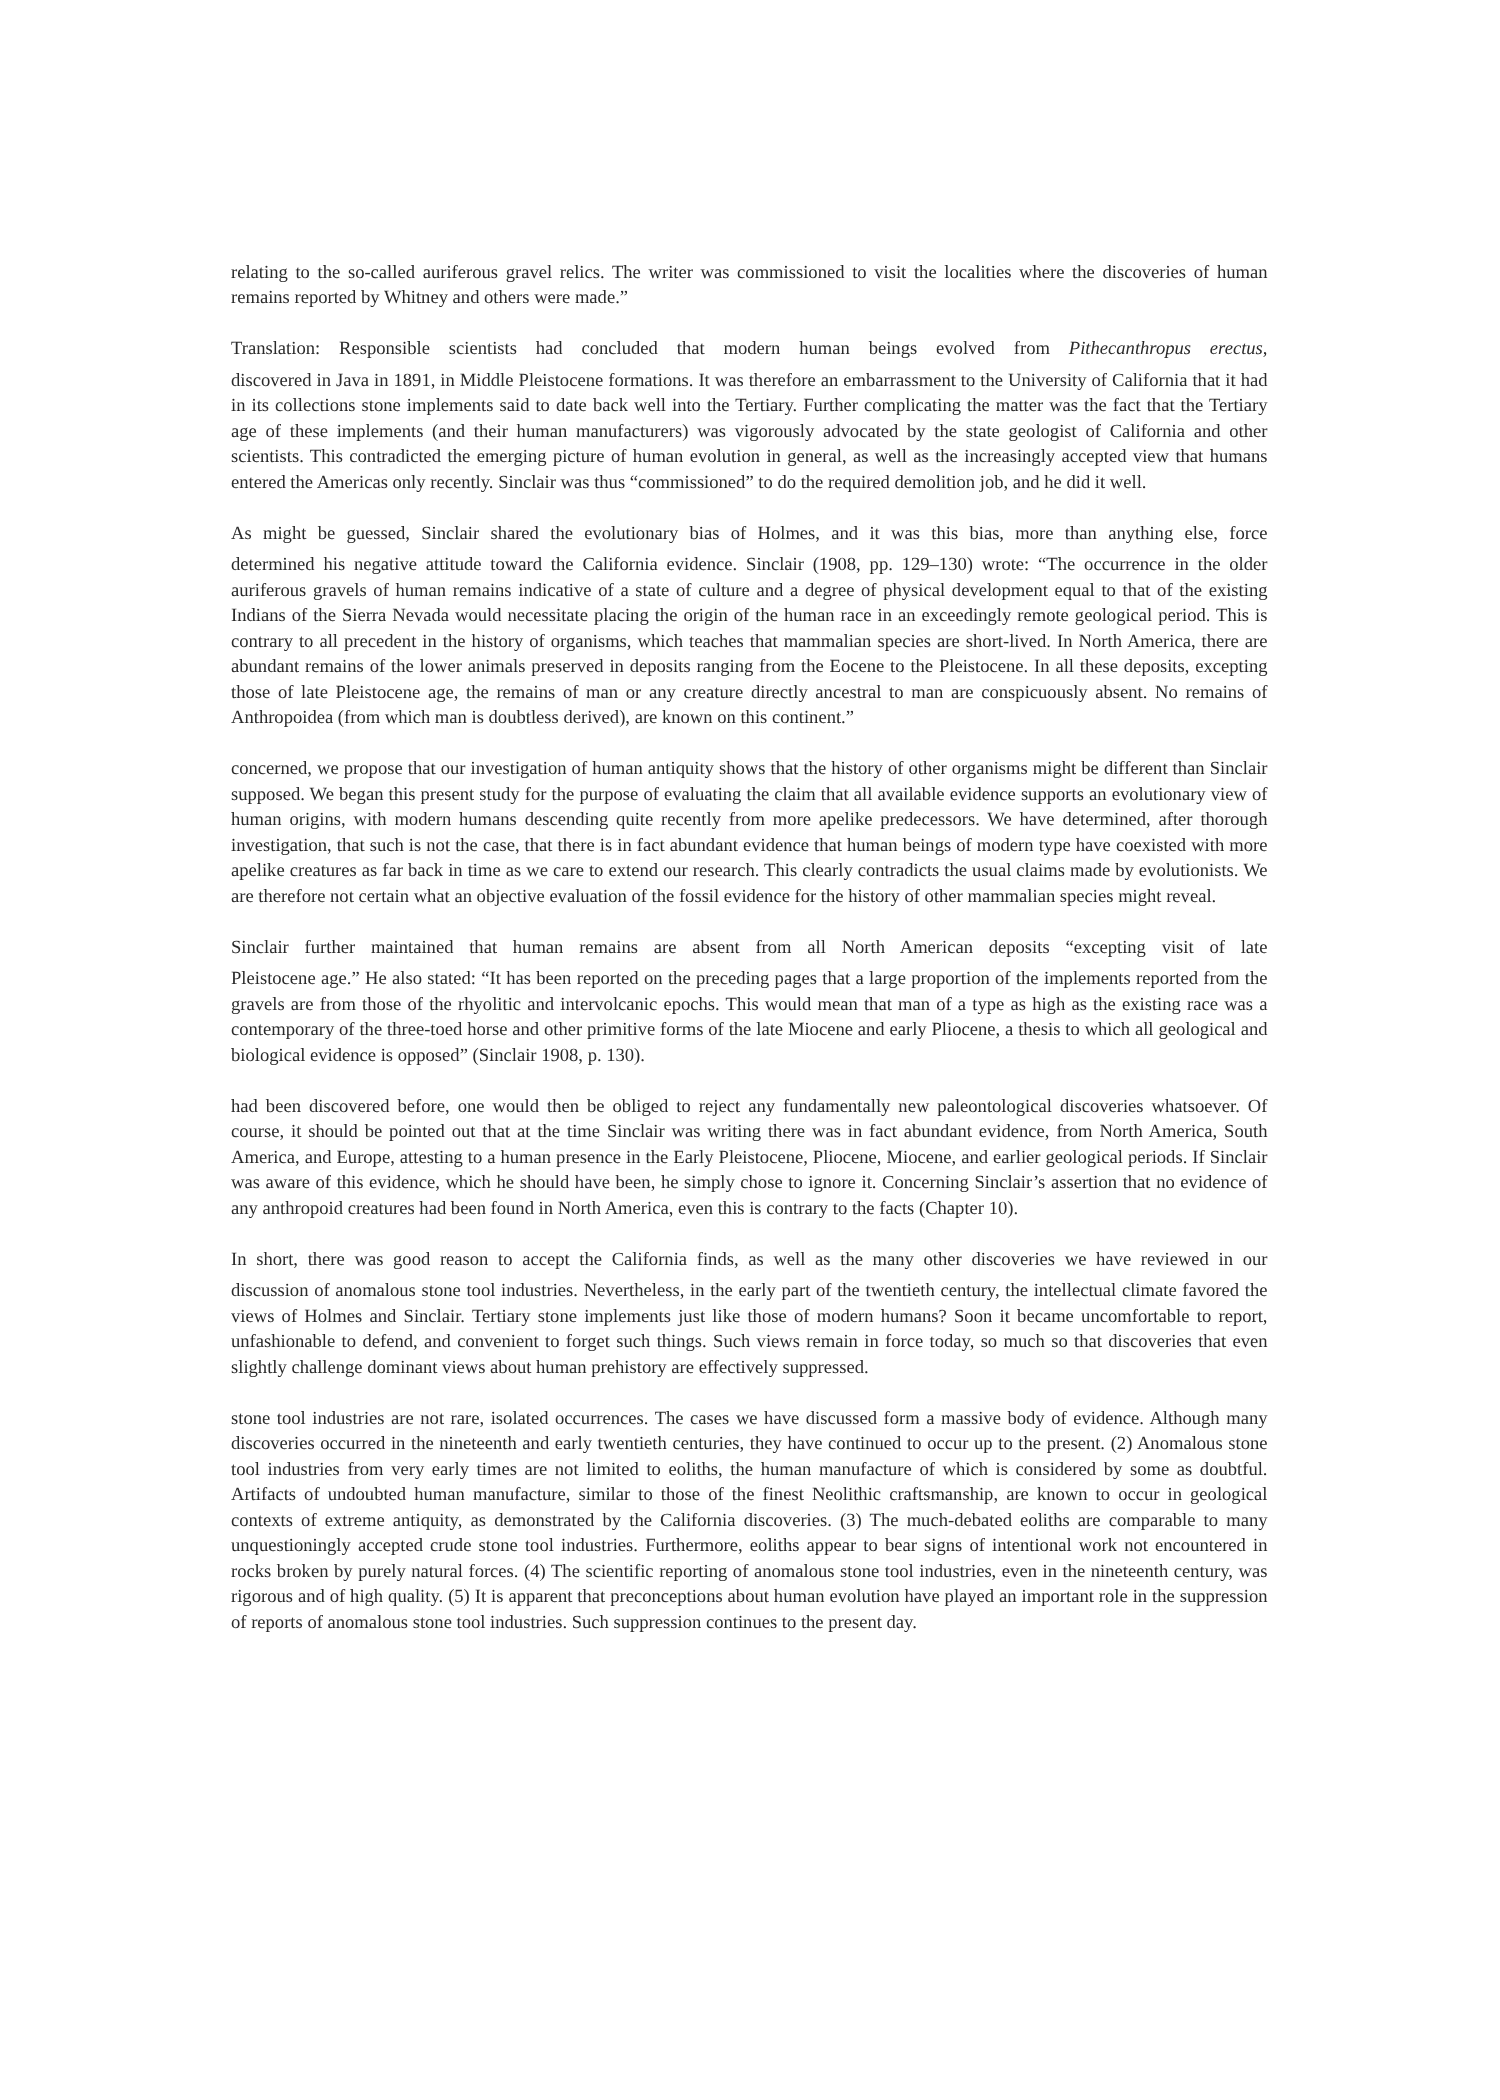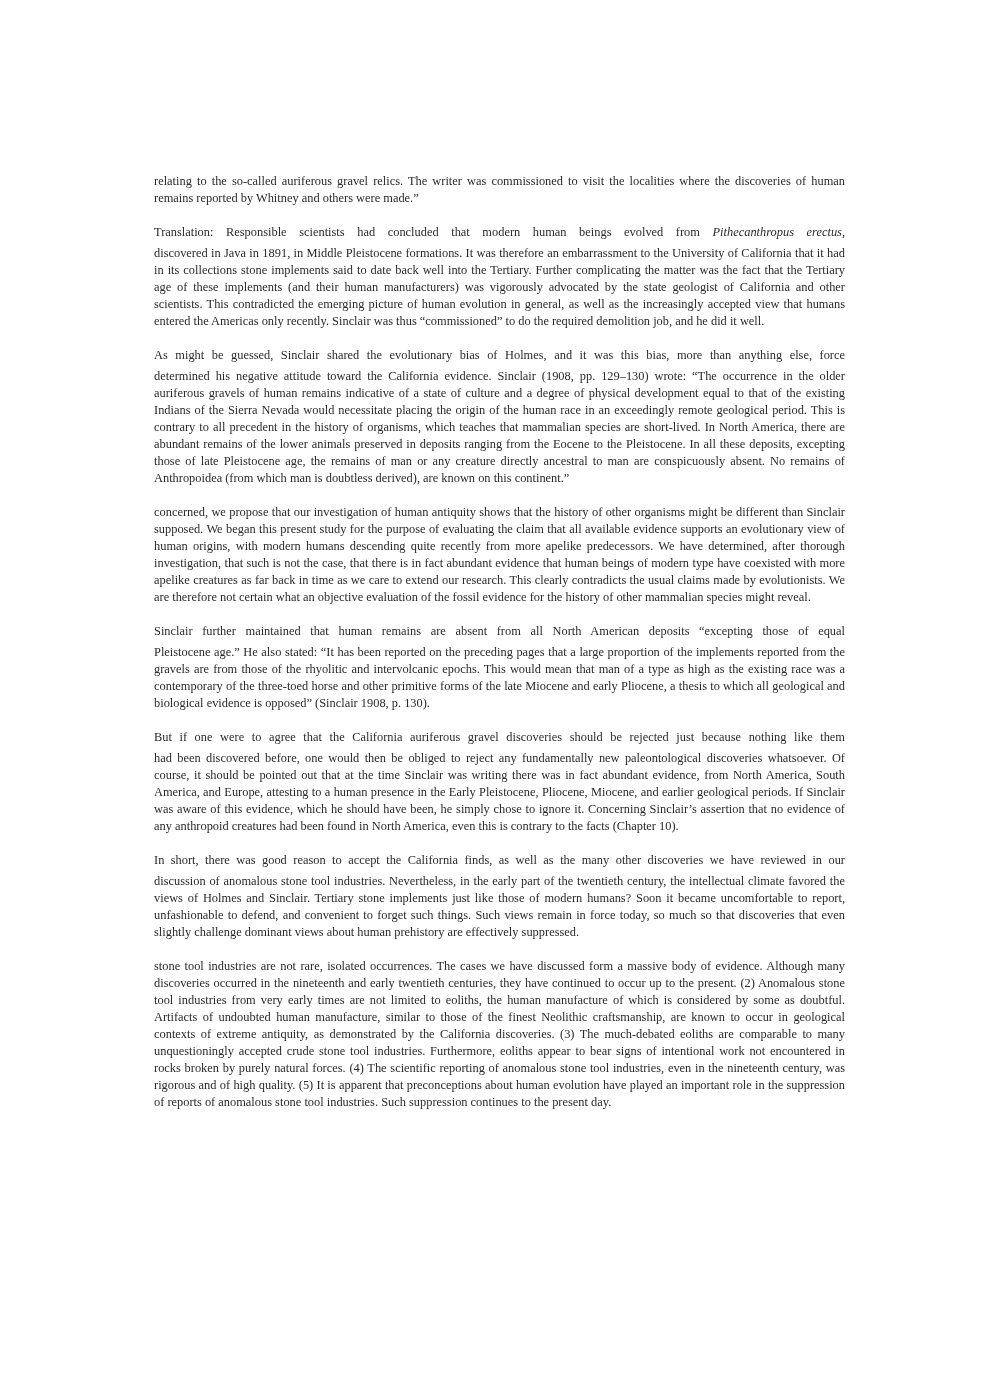--- a/index.html
+++ b/index.html
@@ -56,26 +56,25 @@
   <p class="para">
     <span class="lead">As might be guessed, Sinclair shared the evolutionary bias of Holmes, and it was this bias, more than anything else, force</span>
     <span>determined his negative attitude toward the California evidence. Sinclair (1908, pp. 129–130) wrote: “The occurrence in the older auriferous gravels of human remains indicative of a state of culture and a degree of physical development equal to that of the existing Indians of the Sierra Nevada would necessitate placing the origin of the human race in an exceedingly remote geological period. This is contrary to all precedent in the history of organisms, which teaches that mammalian species are short-lived. In North America, there are abundant remains of the lower animals preserved in deposits ranging from the Eocene to the Pleistocene. In all these deposits, excepting those of late Pleistocene age, the remains of man or any creature directly ancestral to man are conspicuously absent. No remains of Anthropoidea (from which man is doubtless derived), are known on this continent.”</span>
   </p>
 
   <p class="para">
     <span>concerned, we propose that our investigation of human antiquity shows that the history of other organisms might be different than Sinclair supposed. We began this present study for the purpose of evaluating the claim that all available evidence supports an evolutionary view of human origins, with modern humans descending quite recently from more apelike predecessors. We have determined, after thorough investigation, that such is not the case, that there is in fact abundant evidence that human beings of modern type have coexisted with more apelike creatures as far back in time as we care to extend our research. This clearly contradicts the usual claims made by evolutionists. We are therefore not certain what an objective evaluation of the fossil evidence for the history of other mammalian species might reveal.</span>
   </p>
 
   <p class="para">
-    <span class="lead">Sinclair further maintained that human remains are absent from all North American deposits “excepting those of equal</span>
+    <span class="lead">Sinclair further maintained that human remains are absent from all North American deposits “excepting visit of late</span>
     <span>Pleistocene age.” He also stated: “It has been reported on the preceding pages that a large proportion of the implements reported from the gravels are from those of the rhyolitic and intervolcanic epochs. This would mean that man of a type as high as the existing race was a contemporary of the three-toed horse and other primitive forms of the late Miocene and early Pliocene, a thesis to which all geological and biological evidence is opposed” (Sinclair 1908, p. 130).</span>
   </p>
 
   <p class="para">
-    <span class="lead">But if one were to agree that the California auriferous gravel discoveries should be rejected just because nothing like them</span>
     <span>had been discovered before, one would then be obliged to reject any fundamentally new paleontological discoveries whatsoever. Of course, it should be pointed out that at the time Sinclair was writing there was in fact abundant evidence, from North America, South America, and Europe, attesting to a human presence in the Early Pleistocene, Pliocene, Miocene, and earlier geological periods. If Sinclair was aware of this evidence, which he should have been, he simply chose to ignore it. Concerning Sinclair’s assertion that no evidence of any anthropoid creatures had been found in North America, even this is contrary to the facts (Chapter 10).</span>
   </p>
 
   <p class="para">
     <span class="lead">In short, there was good reason to accept the California finds, as well as the many other discoveries we have reviewed in our</span>
     <span>discussion of anomalous stone tool industries. Nevertheless, in the early part of the twentieth century, the intellectual climate favored the views of Holmes and Sinclair. Tertiary stone implements just like those of modern humans? Soon it became uncomfortable to report, unfashionable to defend, and convenient to forget such things. Such views remain in force today, so much so that discoveries that even slightly challenge dominant views about human prehistory are effectively suppressed.</span>
   </p>
 
   <p class="para">
     <span>stone tool industries are not rare, isolated occurrences. The cases we have discussed form a massive body of evidence. Although many discoveries occurred in the nineteenth and early twentieth centuries, they have continued to occur up to the present. (2) Anomalous stone tool industries from very early times are not limited to eoliths, the human manufacture of which is considered by some as doubtful. Artifacts of undoubted human manufacture, similar to those of the finest Neolithic craftsmanship, are known to occur in geological contexts of extreme antiquity, as demonstrated by the California discoveries. (3) The much-debated eoliths are comparable to many unquestioningly accepted crude stone tool industries. Furthermore, eoliths appear to bear signs of intentional work not encountered in rocks broken by purely natural forces. (4) The scientific reporting of anomalous stone tool industries, even in the nineteenth century, was rigorous and of high quality. (5) It is apparent that preconceptions about human evolution have played an important role in the suppression of reports of anomalous stone tool industries. Such suppression continues to the present day.</span>

